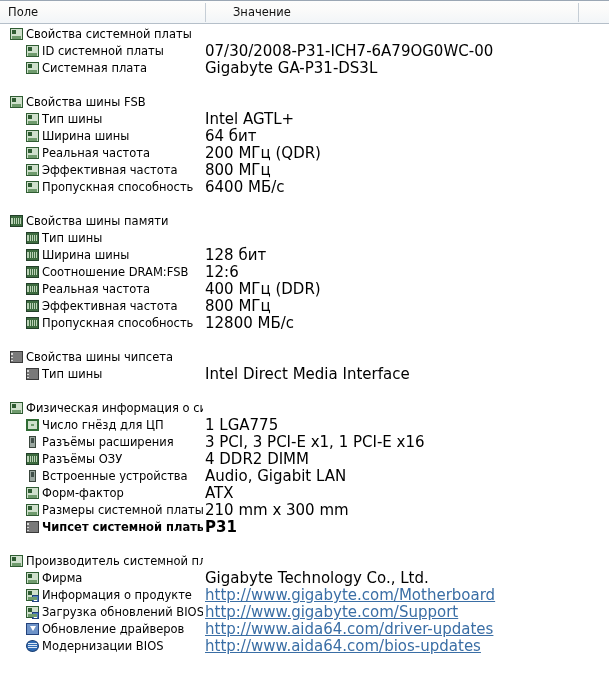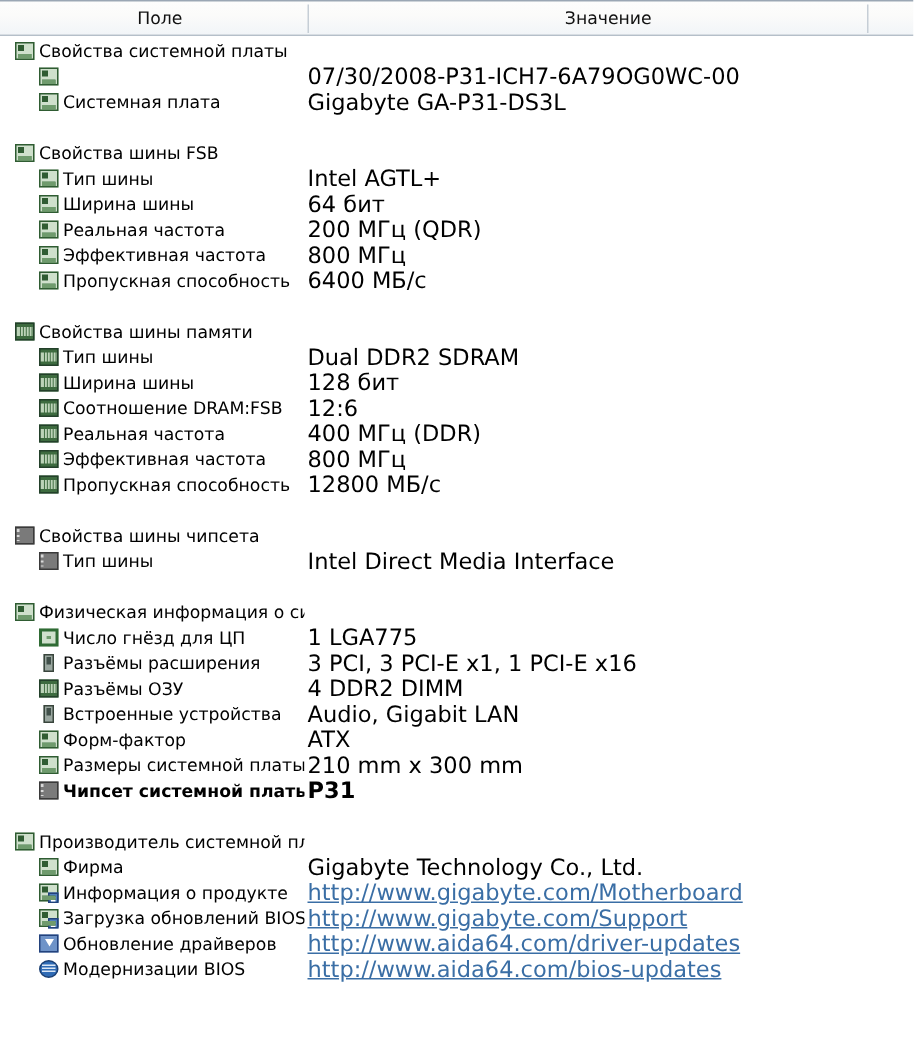--- a/index.html
+++ b/index.html
@@ -13,21 +13,20 @@
   }
   #app{position:relative;width:609px;height:692px;}
 
   
   .hdr{
     position:absolute;left:0;top:0;width:609px;height:24px;
     border-top:1px solid #9ba7b4;
     border-bottom:1px solid #b5bfc9;
     background:linear-gradient(to bottom,#fdfdfc 0%,#fbfbfa 40%,#f2f5f8 100%);
     box-sizing:border-box;
-    text-align:center;
   }
   .hdr-cell{
     position:absolute;top:0;height:22px;line-height:22px;
     font-size:11.5px;color:#111;
     padding-left:8px;box-sizing:border-box;
     white-space:nowrap;overflow:hidden;
   }
   .hdr-sep{position:absolute;top:2px;width:1px;height:19px;background:#c6ced6;}
 
   
@@ -156,20 +155,21 @@
   <div class="rows" id="rows">
       <div class="row" style="top: 2px;">
         <div class="fieldcell" style="left: 10px; width: 193px;">
           <span class="ficon ic-mb"></span>
           <span class="flabel">Свойства системной платы</span>
         </div>
       </div>
       <div class="row" style="top: 19px;">
         <div class="fieldcell" style="left: 26px; width: 177px;">
           <span class="ficon ic-mb"></span>
+          <span class="flabel">ID системной платы</span>
         </div>
         <div class="valcell">07/30/2008-P31-ICH7-6A79OG0WC-00</div>
       </div>
       <div class="row" style="top: 36px;">
         <div class="fieldcell" style="left: 26px; width: 177px;">
           <span class="ficon ic-mb"></span>
           <span class="flabel">Системная плата</span>
         </div>
         <div class="valcell">Gigabyte GA-P31-DS3L</div>
       </div>
@@ -218,21 +218,20 @@
         <div class="fieldcell" style="left: 10px; width: 193px;">
           <span class="ficon ic-ram"></span>
           <span class="flabel">Свойства шины памяти</span>
         </div>
       </div>
       <div class="row" style="top: 206px;">
         <div class="fieldcell" style="left: 26px; width: 177px;">
           <span class="ficon ic-ram"></span>
           <span class="flabel">Тип шины</span>
         </div>
-        <div class="valcell">Dual DDR2 SDRAM</div>
       </div>
       <div class="row" style="top: 223px;">
         <div class="fieldcell" style="left: 26px; width: 177px;">
           <span class="ficon ic-ram"></span>
           <span class="flabel">Ширина шины</span>
         </div>
         <div class="valcell">128 бит</div>
       </div>
       <div class="row" style="top: 240px;">
         <div class="fieldcell" style="left: 26px; width: 177px;">

